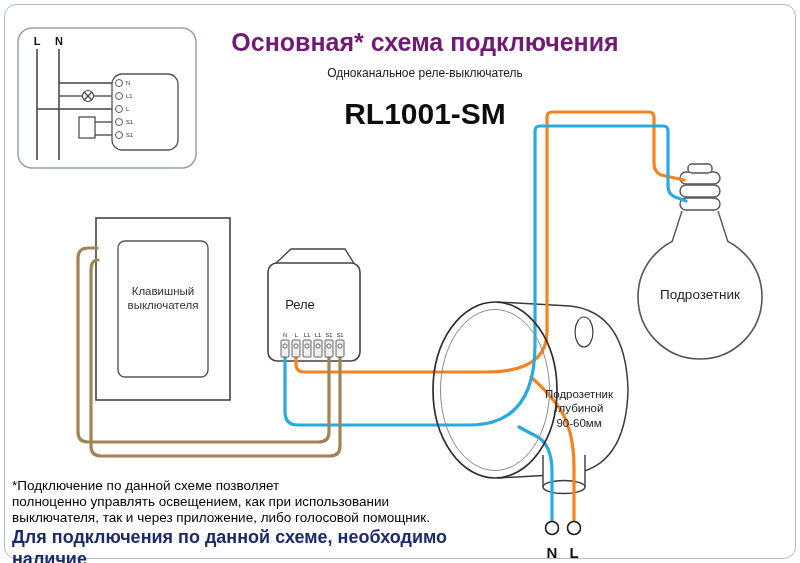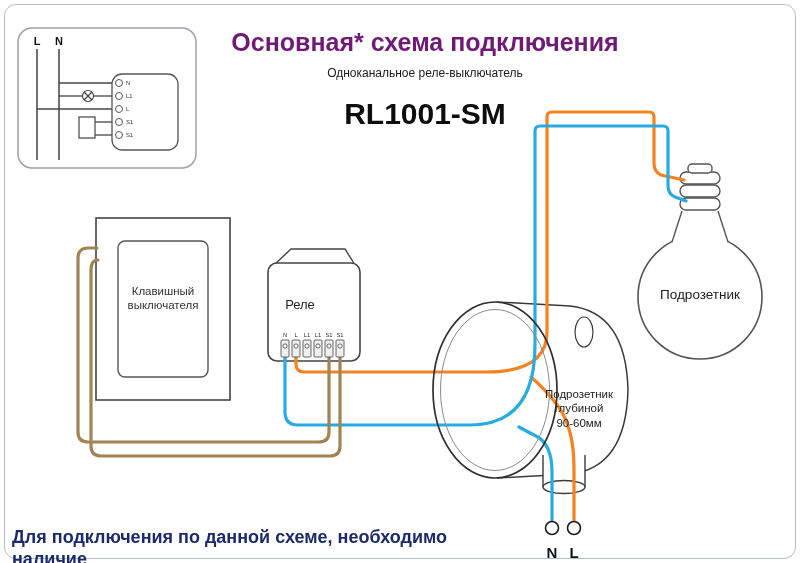--- a/index.html
+++ b/index.html
@@ -153,15 +153,18 @@
   <div class="label model">RL1001-SM</div>
 
   <div class="label switch-label">Клавишный
 выключателя</div>
   <div class="label relay-label">Реле</div>
   <div class="label box-label">Подрозетник
 глубиной
 90-60мм</div>
   <div class="label bulb-label">Подрозетник</div>
 
+  <div class="label footnote">*Подключение по данной схеме позволяет
+полноценно управлять освещением, как при использовании
+выключателя, так и через приложение, либо голосовой помощник.</div>
   <div class="label footnote-bold">Для подключения по данной схеме, необходимо наличие
 нулевого провода в подрозетнике.</div>
 </div>
 
 </body></html>

